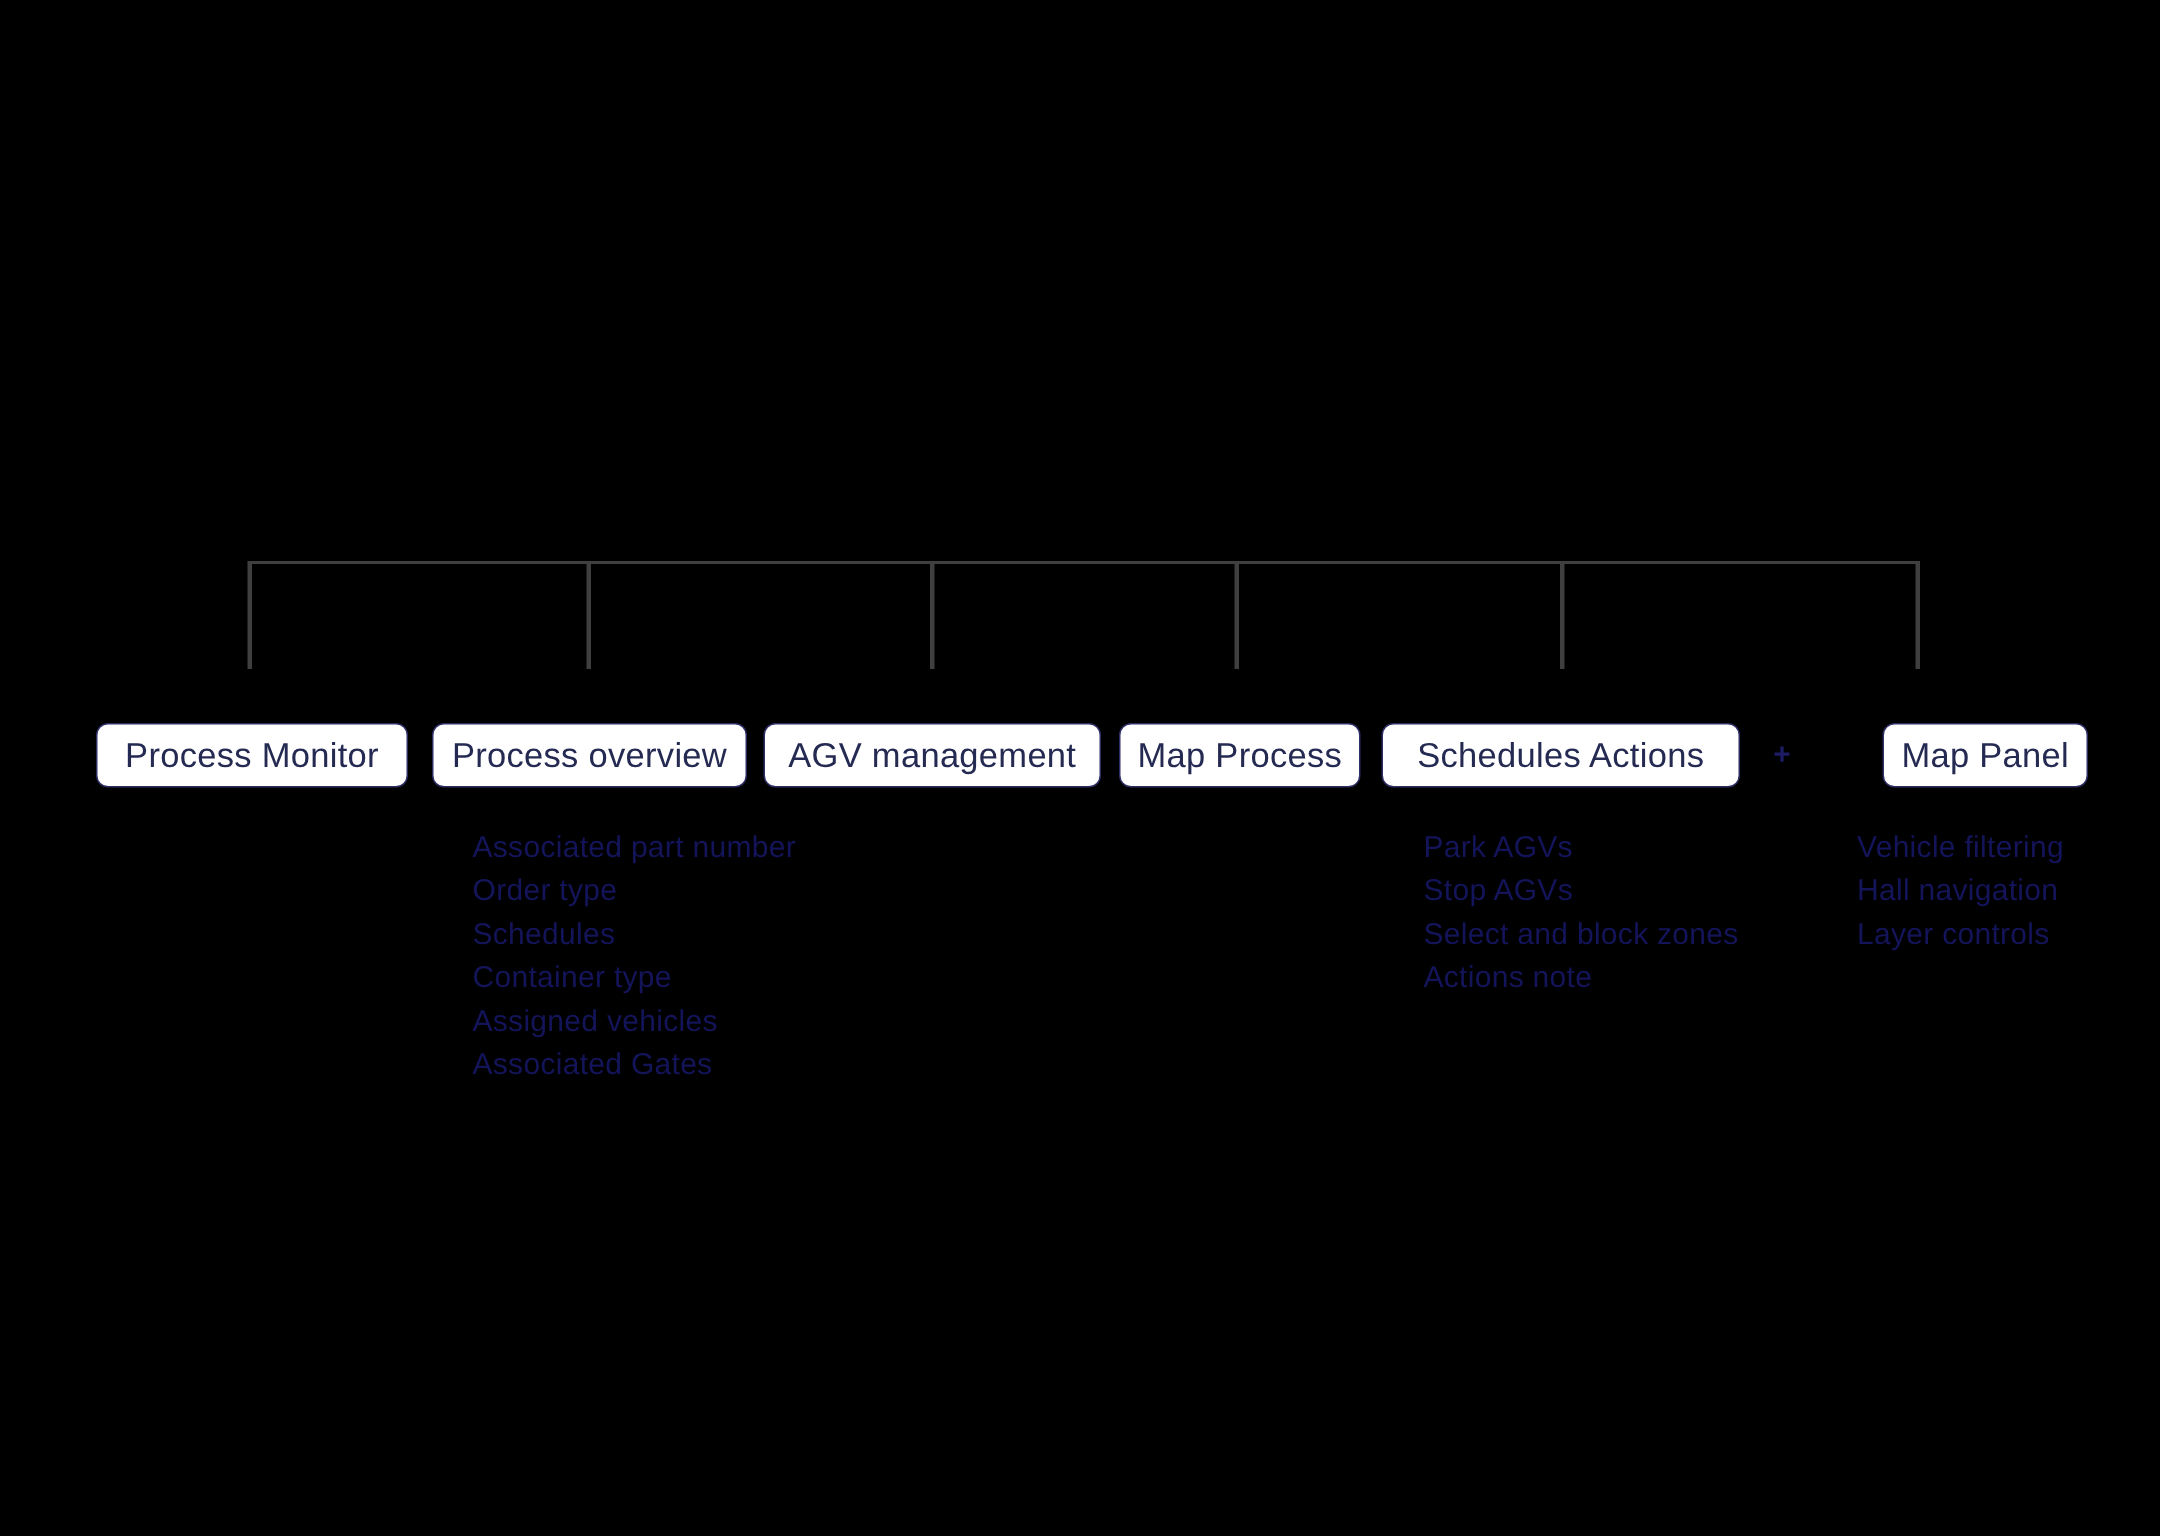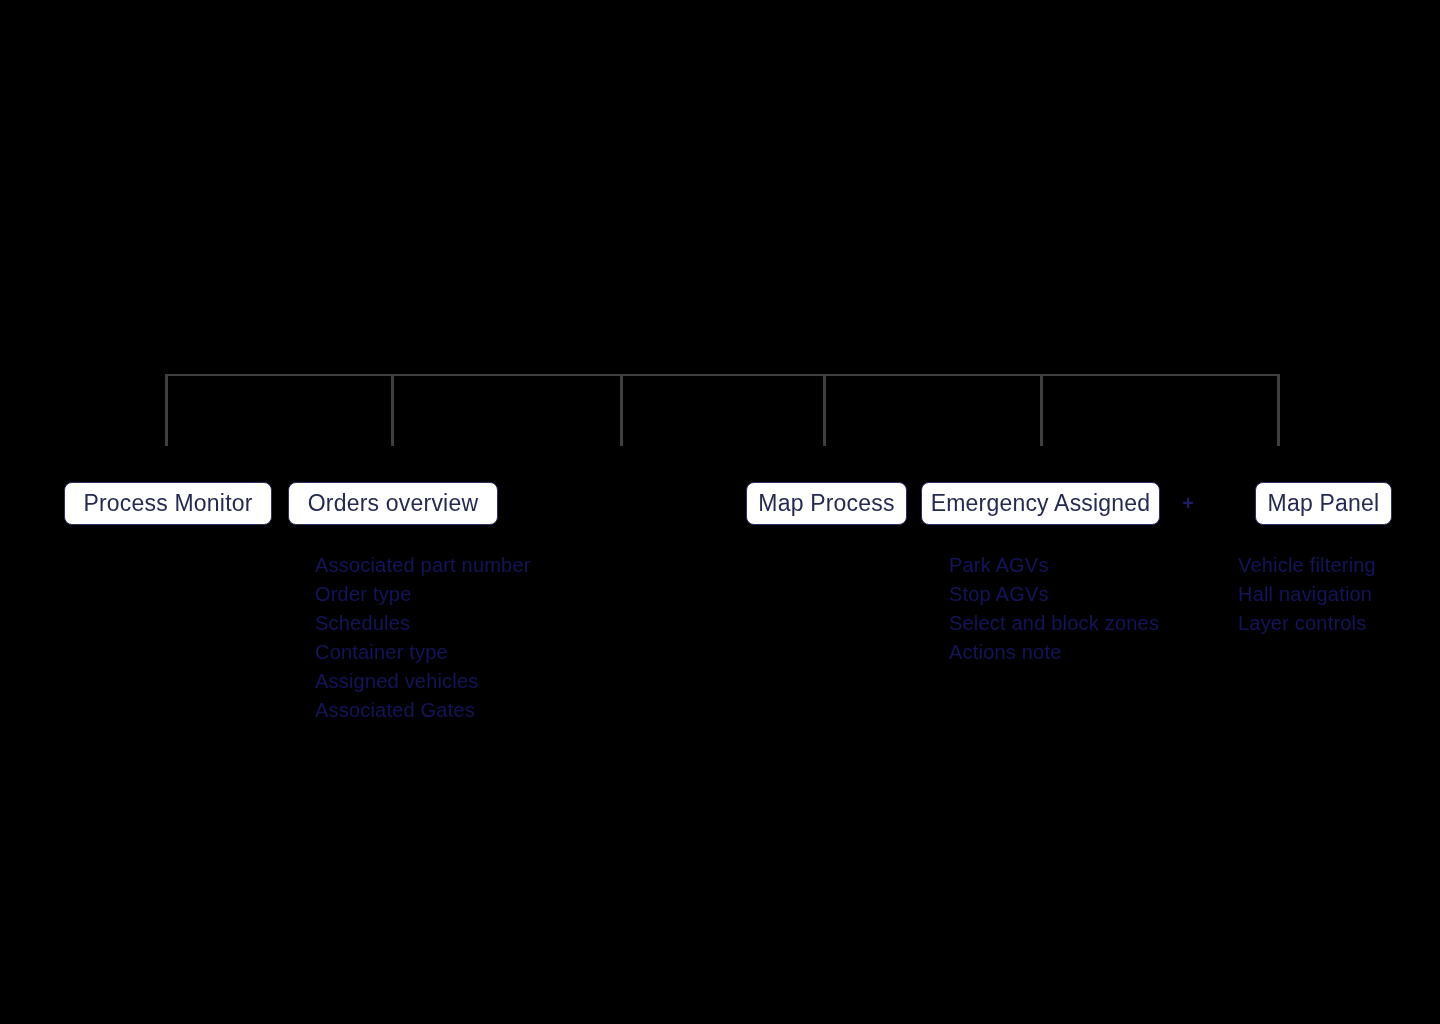--- a/index.html
+++ b/index.html
@@ -83,23 +83,24 @@
 
   <div class="hline"></div>
   <div class="vline" style="left:165px"></div>
   <div class="vline" style="left:391px"></div>
   <div class="vline" style="left:620px"></div>
   <div class="vline" style="left:823px"></div>
   <div class="vline" style="left:1040px"></div>
   <div class="vline" style="left:1277px"></div>
 
   <div class="node" style="left:64px;  width:208px">Process Monitor</div>
-  <div class="node" style="left:288px; width:210px">Orders overview</div>
+  <div class="node" style="left:288px; width:210px">Process overview</div>
+  <div class="node" style="left:509px; width:225px">AGV management</div>
   <div class="node" style="left:746px; width:161px">Map Process</div>
-  <div class="node" style="left:921px; width:239px">Emergency Assigned</div>
+  <div class="node" style="left:921px; width:239px">Schedules Actions</div>
   <div class="node" style="left:1255px;width:137px">Map Panel</div>
 
   <div class="plus">+</div>
 
   <div class="sublist" style="left:315px">
     <div class="sub-item">Associated part number</div>
     <div class="sub-item">Order type</div>
     <div class="sub-item">Schedules</div>
     <div class="sub-item">Container type</div>
     <div class="sub-item">Assigned vehicles</div>

